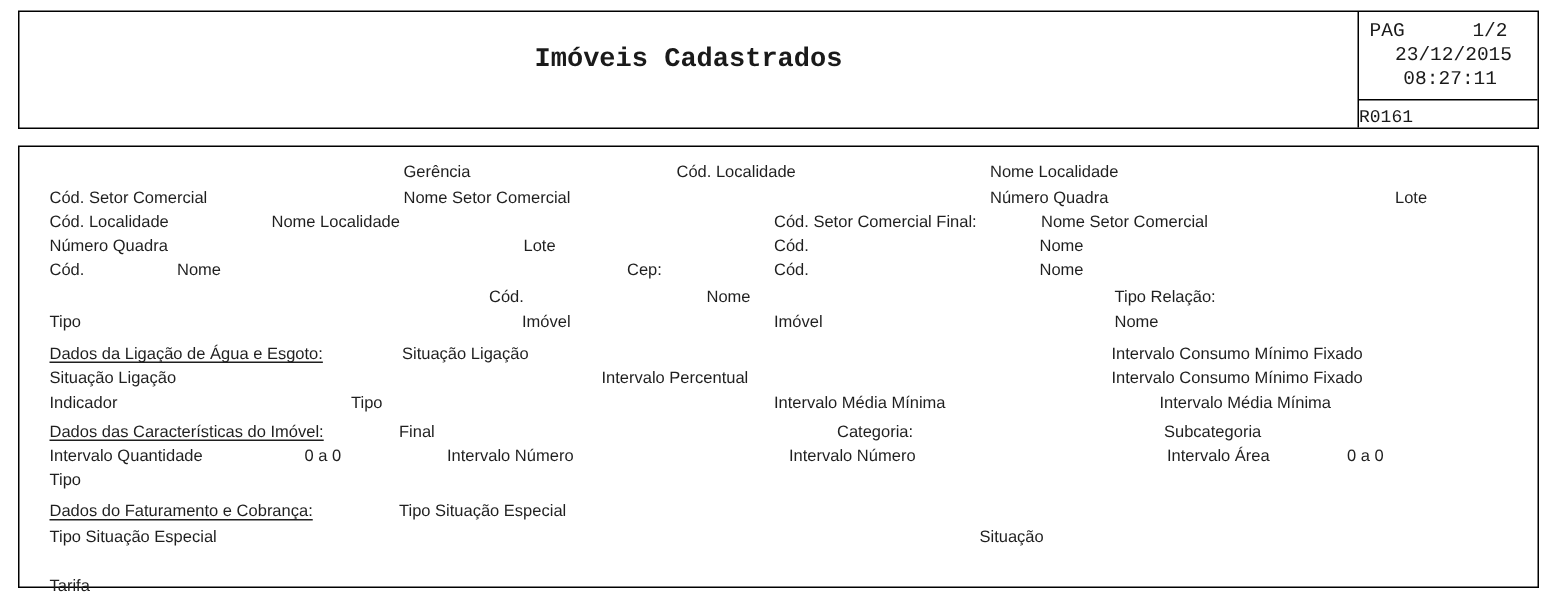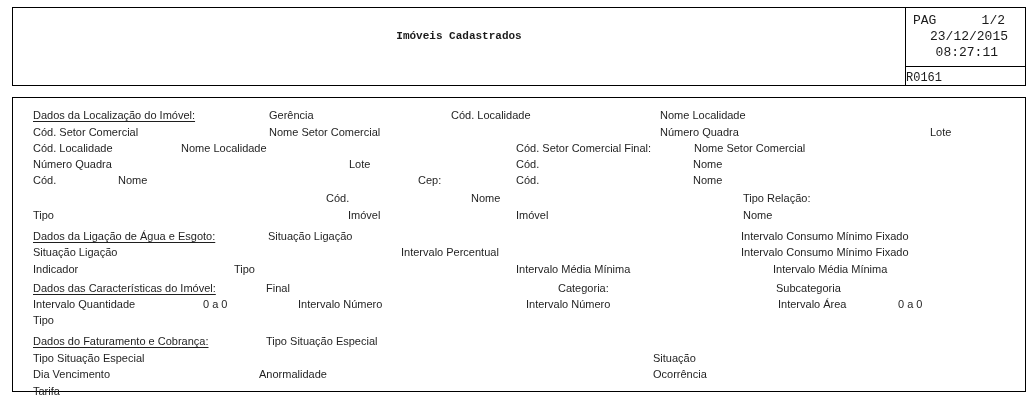--- a/index.html
+++ b/index.html
@@ -21,21 +21,21 @@
   .logo-word {
     font-family:"Liberation Serif", serif; font-weight:bold; font-size:24px;
     color:#163a7c; line-height:0.85; letter-spacing:0px;
   }
   .logo-tagline {
     font-size:8px; color:#b03030; white-space:nowrap;
     transform:scale(0.42); transform-origin:center top; line-height:1; margin-top:1px;
   }
   .title-cell {
     flex:1; text-align:center; padding-top:22px; box-sizing:border-box;
-    font-family:"Liberation Mono", monospace; font-weight:bold; font-size:11px; color:#1a1a1a;
+    font-family:"Liberation Mono", monospace; font-weight:bold; font-size:18px; color:#1a1a1a;
   }
   .info-cell {
     width:120px; border-left:1px solid #000; box-sizing:border-box;
     font-family:"Liberation Mono", monospace; font-size:13px; color:#1a1a1a;
     display:flex; flex-direction:column; padding-top:5px;
   }
   .info-line-pag { display:flex; justify-content:space-between; padding:0 20px 0 7px; height:17px; }
   .info-line-date { text-align:right; padding-right:17px; height:17px; }
   .info-line-time { text-align:right; padding-right:27px; height:17px; }
   .info-divider { border-top:1px solid #000; margin-top:5px; }
@@ -67,21 +67,20 @@
       <div class="info-line-date">23/12/2015</div>
       <div class="info-line-time">08:27:11</div>
       <div class="info-divider"></div>
       <div class="info-code">R0161</div>
     </div>
   </div>
 
   <div class="body-box">
 
     <div class="row" style="top:11px">
-      <span class="cell sec" style="left:20px">Dados da Localização do Imóvel:</span>
       <span class="cell" style="left:256px">Gerência</span>
       <span class="cell" style="left:438px">Cód. Localidade</span>
       <span class="cell" style="left:647px">Nome Localidade</span>
     </div>
 
     <div class="row" style="top:28px">
       <span class="cell" style="left:20px">Cód. Setor Comercial</span>
       <span class="cell" style="left:256px">Nome Setor Comercial</span>
       <span class="cell" style="left:647px">Número Quadra</span>
       <span class="cell" style="left:917px">Lote</span>
@@ -164,24 +163,19 @@
     <div class="row" style="top:237px">
       <span class="cell sec" style="left:20px">Dados do Faturamento e Cobrança:</span>
       <span class="cell" style="left:253px">Tipo Situação Especial</span>
     </div>
 
     <div class="row" style="top:254px">
       <span class="cell" style="left:20px">Tipo Situação Especial</span>
       <span class="cell" style="left:640px">Situação</span>
     </div>
 
-    <div class="row" style="top:270px">
-      <span class="cell" style="left:20px">Dia Vencimento</span>
-      <span class="cell" style="left:246px">Anormalidade</span>
-      <span class="cell" style="left:640px">Ocorrência</span>
-    </div>
 
     <div class="row" style="top:287px">
       <span class="cell" style="left:20px">Tarifa</span>
     </div>
 
   </div>
 </div>
 
 </body></html>

